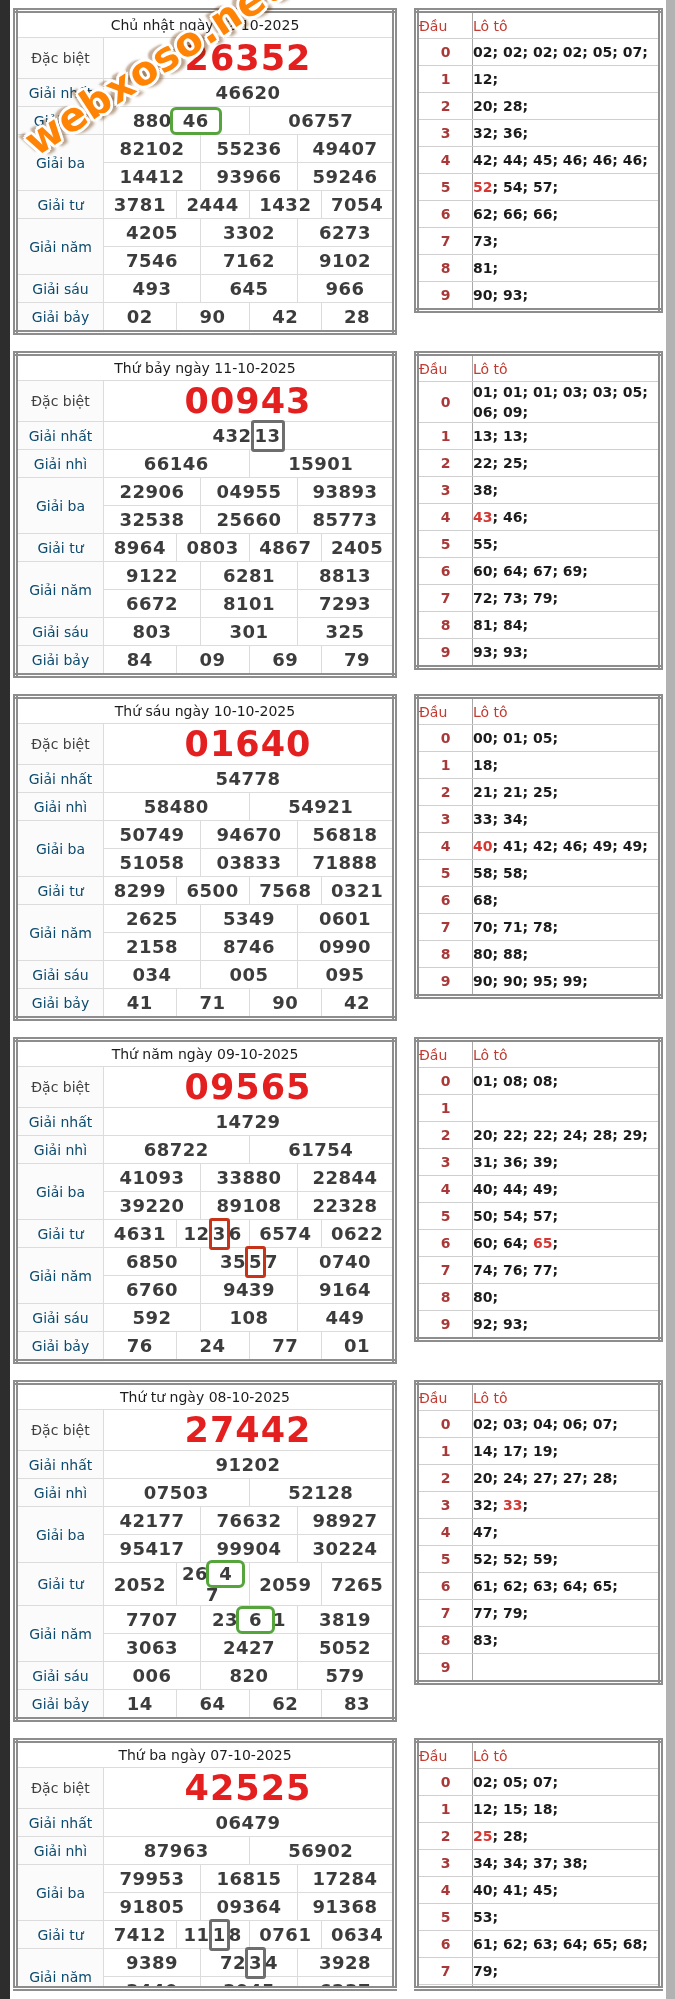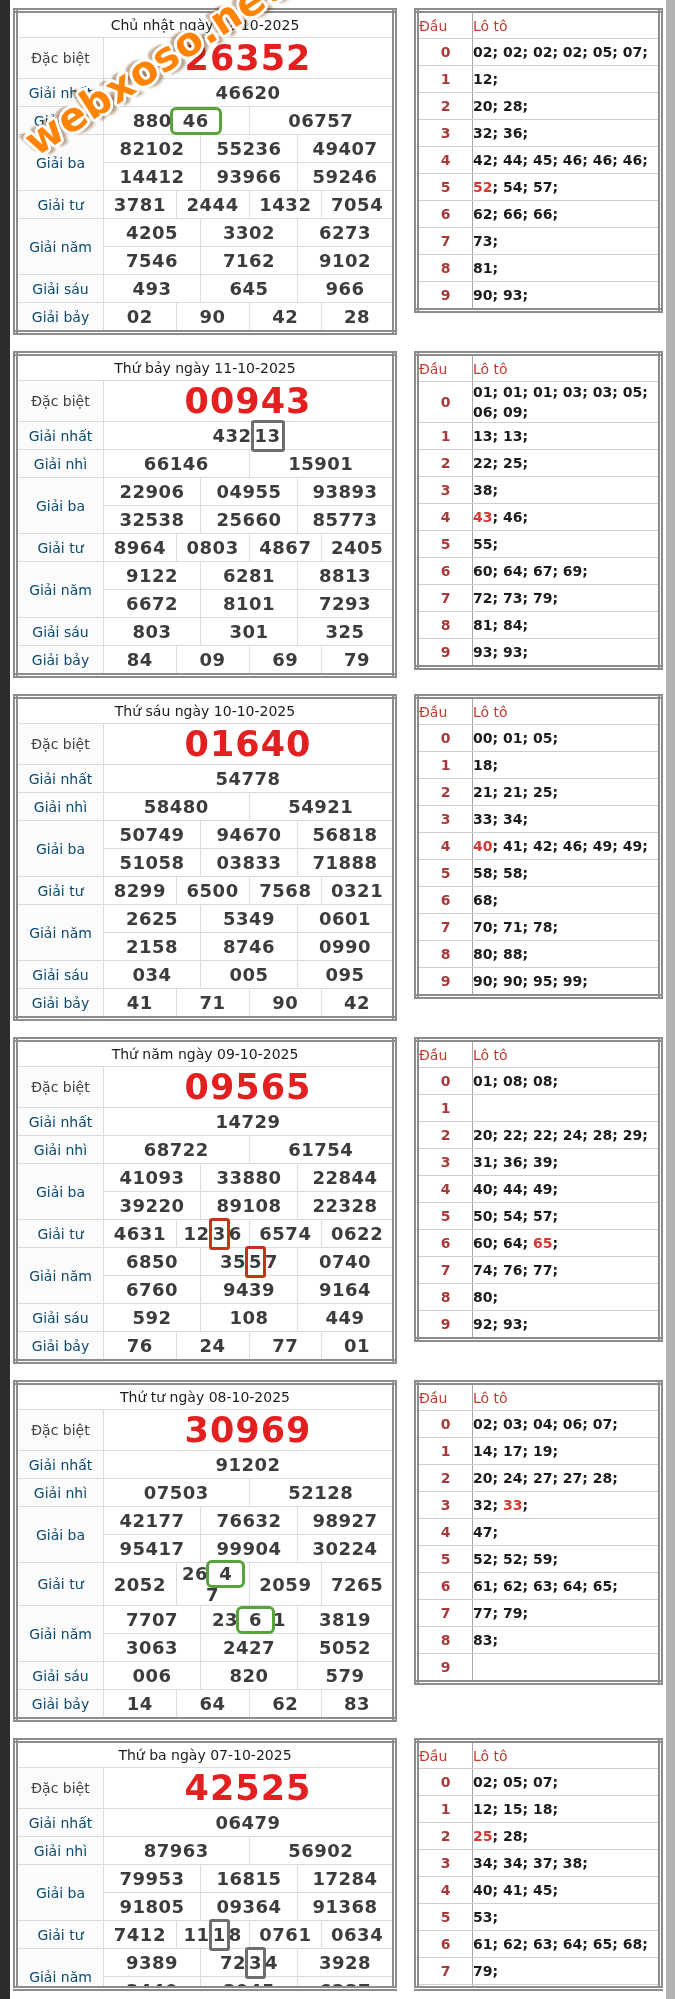--- a/index.html
+++ b/index.html
@@ -595,21 +595,21 @@
             <col>
             <col>
             <col>
           </colgroup>
           <tbody>
             <tr>
               <td colspan="13" class="date">Thứ tư ngày 08-10-2025</td>
             </tr>
             <tr>
               <td class="lbl lbl-sp">Đặc biệt</td>
-              <td colspan="12" class="sp">30969</td>
+              <td colspan="12" class="sp">27442</td>
             </tr>
             <tr>
               <td class="lbl" rowspan="1">Giải nhất</td>
               <td colspan="12" class="val">91202</td>
             </tr>
             <tr>
               <td class="lbl" rowspan="1">Giải nhì</td>
               <td colspan="6" class="val">07503</td>
               <td colspan="6" class="val">52128</td>
             </tr>

